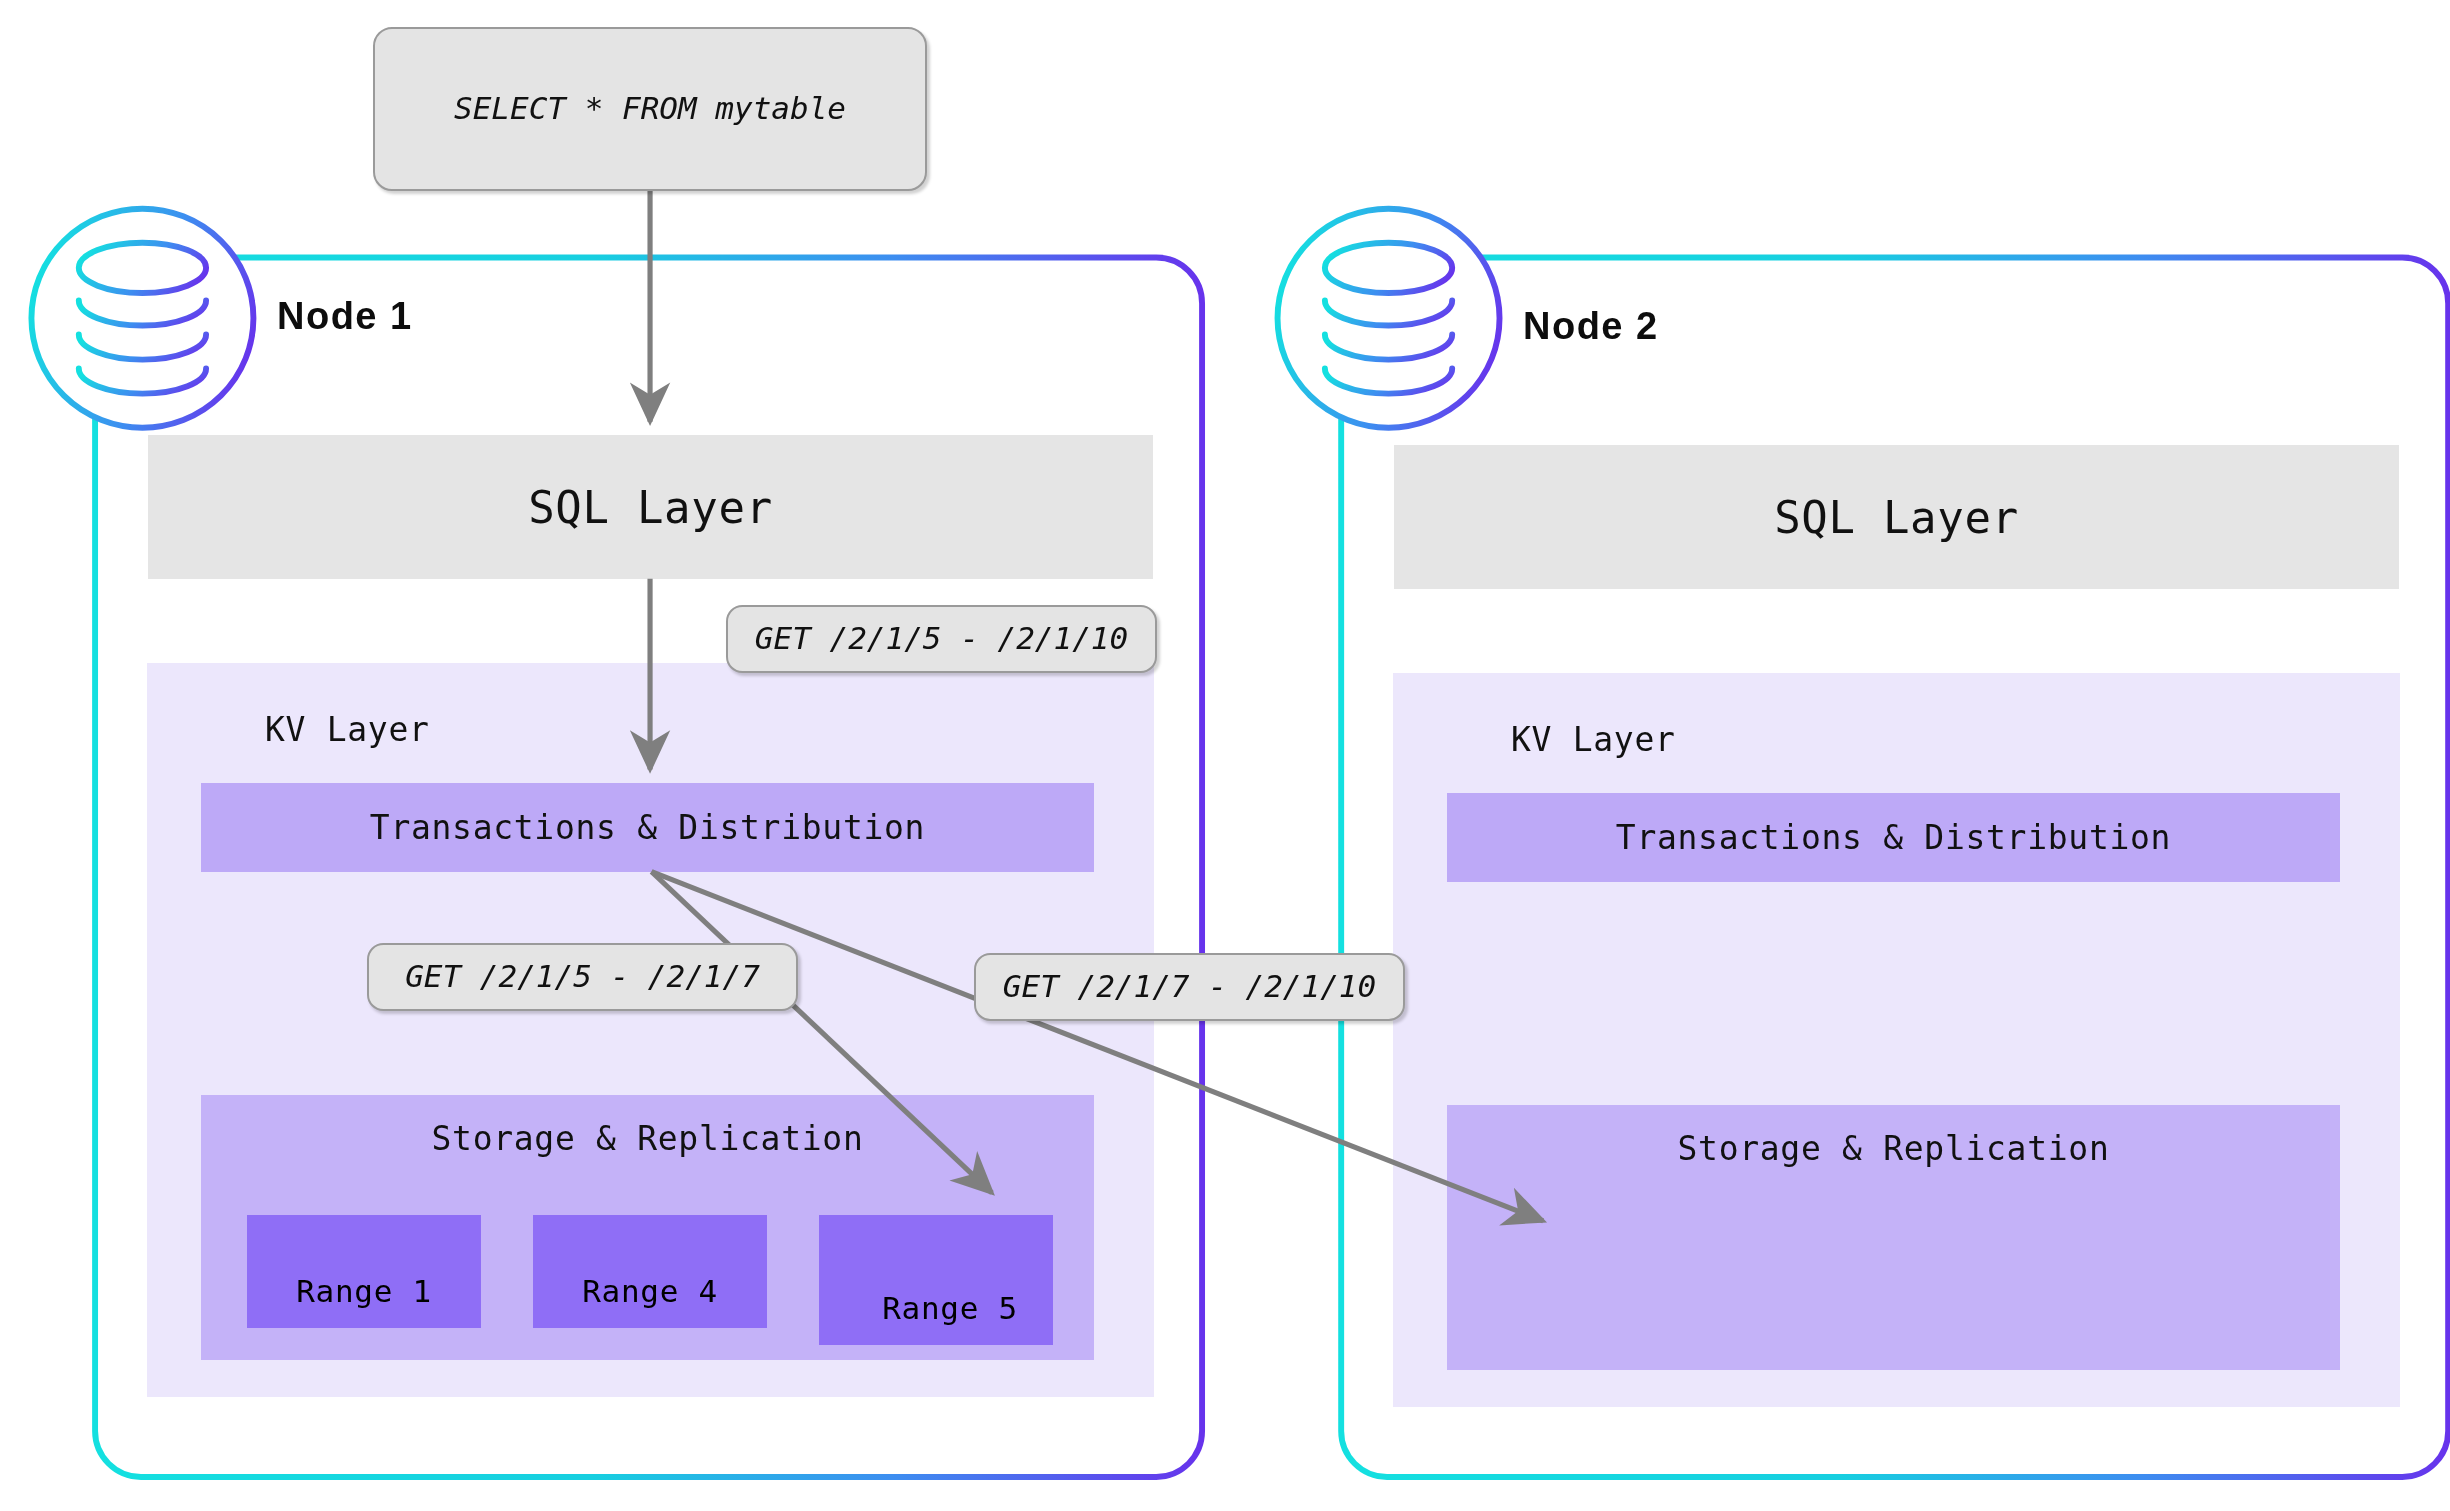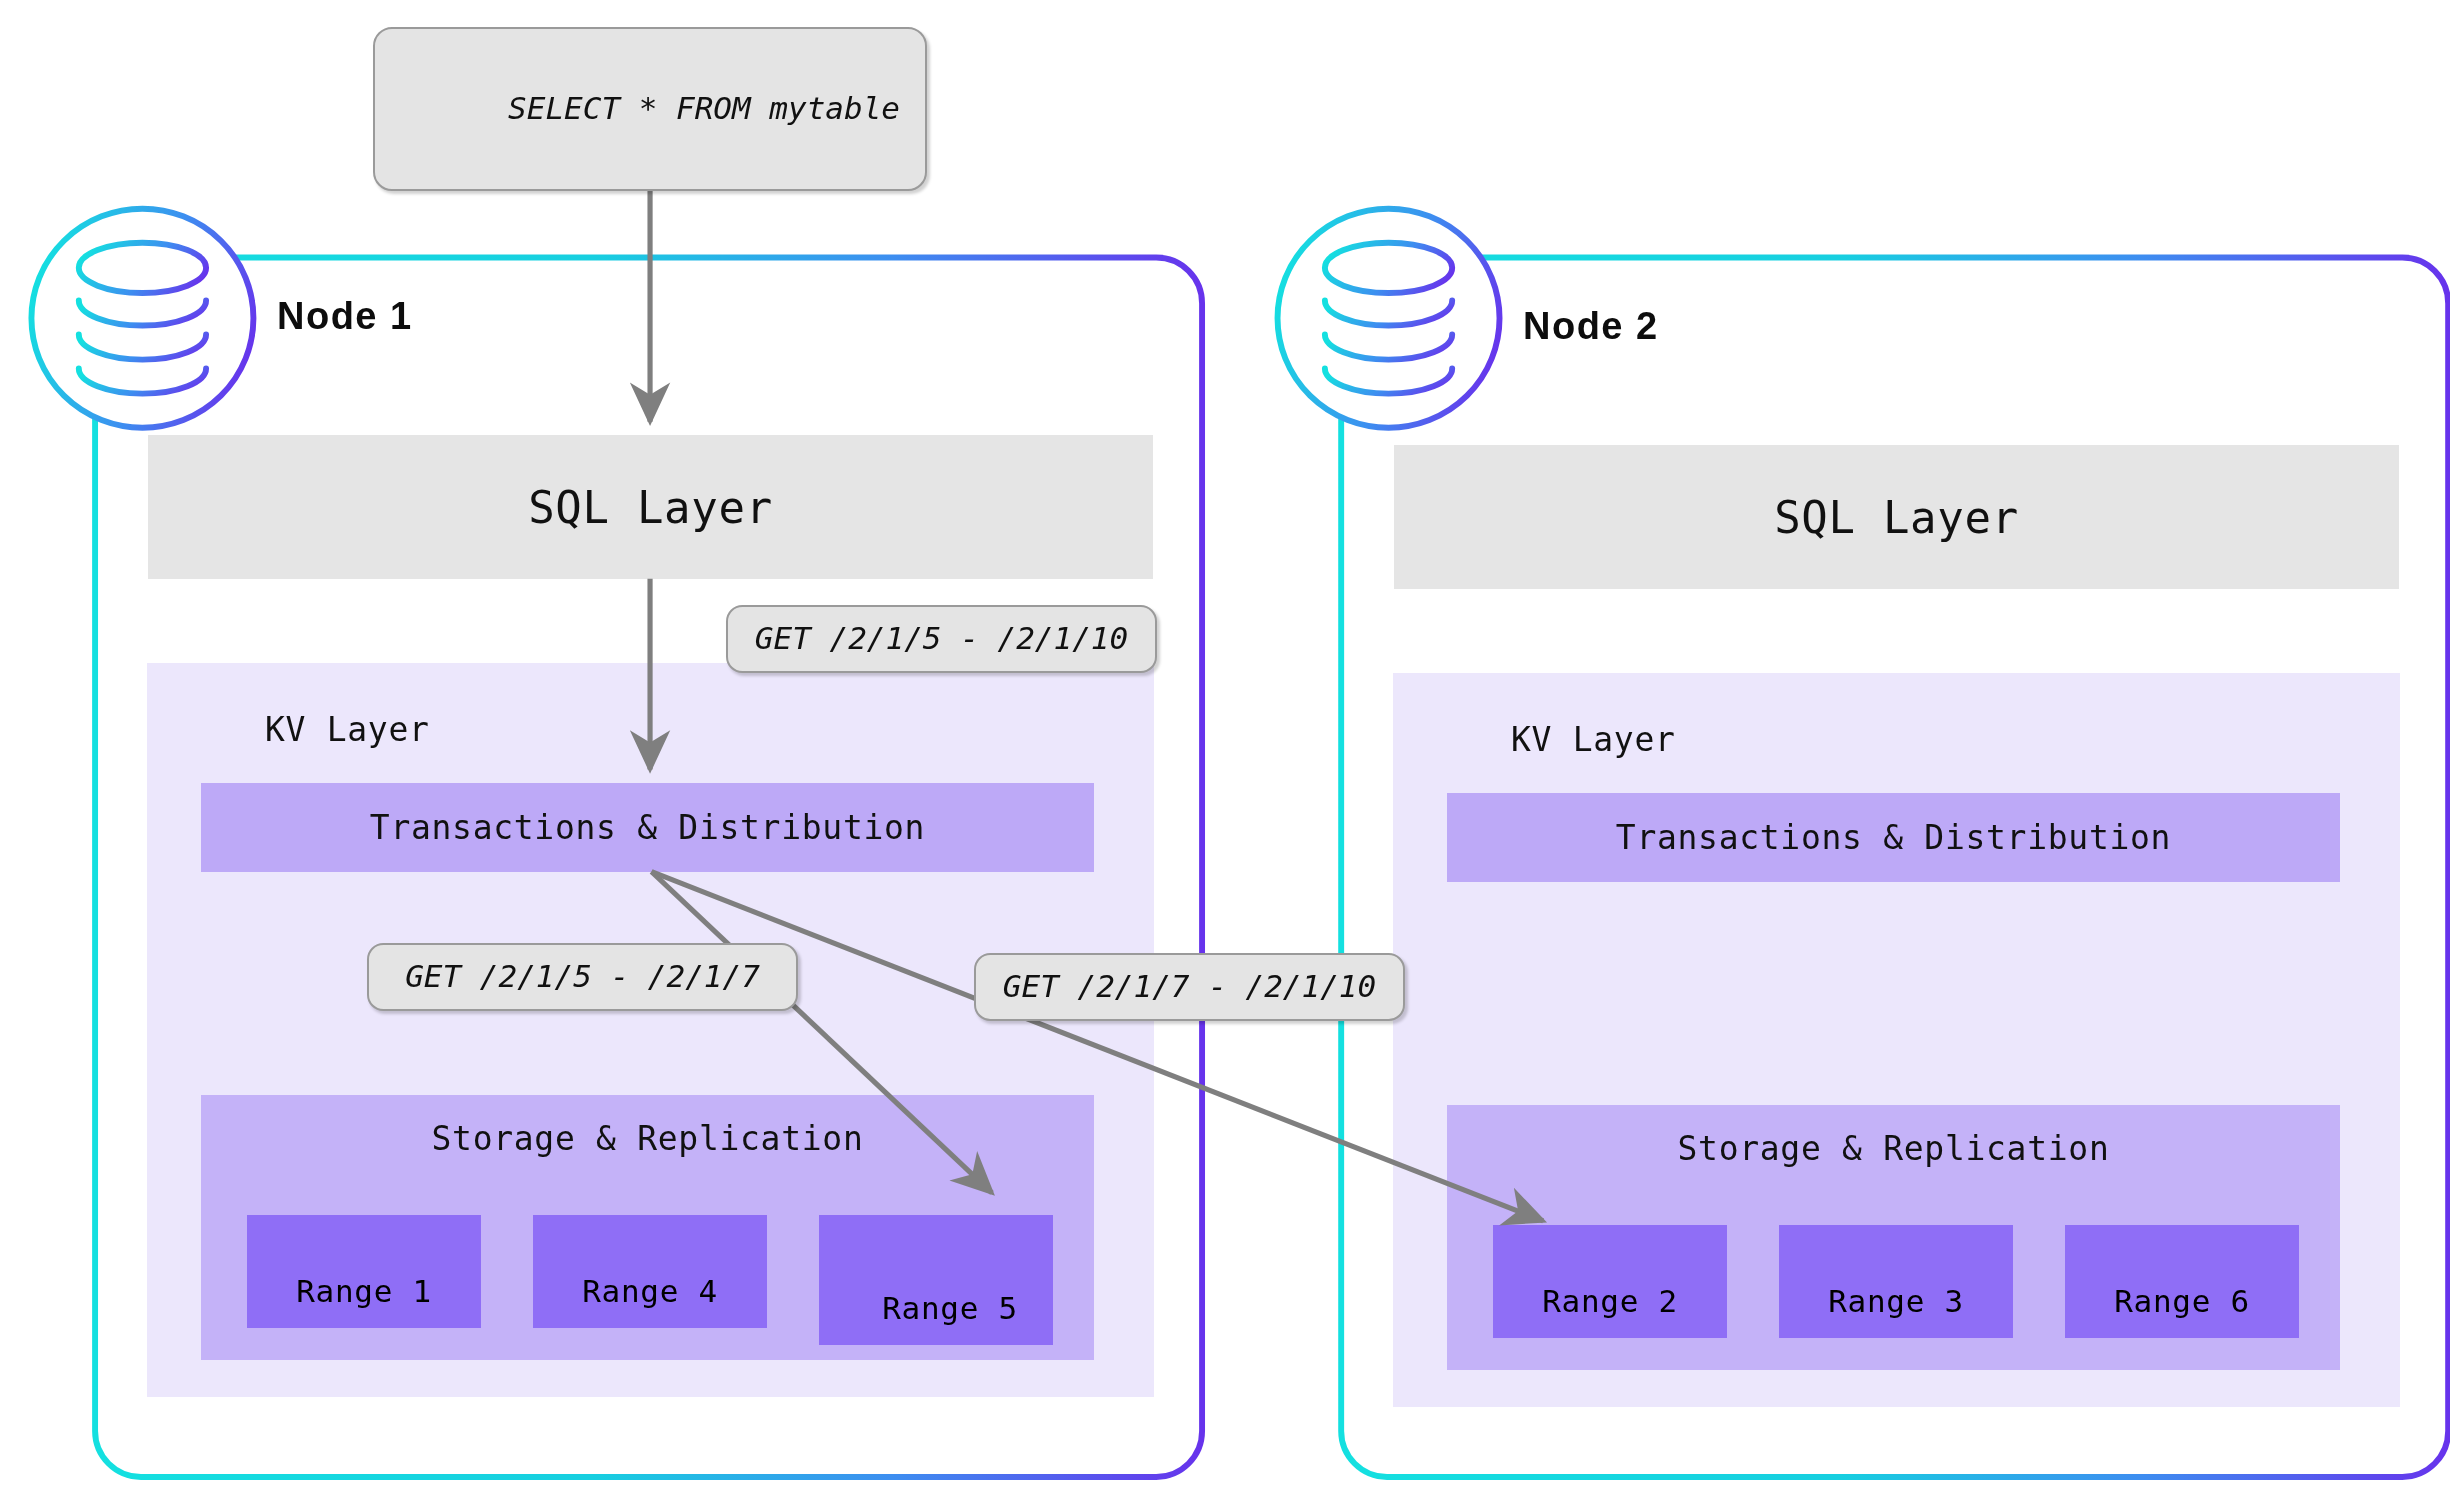--- a/index.html
+++ b/index.html
@@ -137,21 +137,21 @@
 
   
   .bubble {
     position: absolute;
     background: #e4e4e4;
     border: 2.2px solid #9a9a9a;
     border-radius: 16.3px;
     box-sizing: border-box;
     display: flex;
     flex-direction: column;
-    align-items: flex-end;
+    align-items: center;
     justify-content: center;
     z-index: 8;
     box-shadow: 2.2px 3px 3px rgba(0,0,0,0.18);
   }
   .bubble-line {
     font-family: "DejaVu Sans Mono", monospace;
     font-style: italic;
     font-size: 31px;
     color: #111111;
     white-space: pre;
@@ -285,31 +285,20 @@
     <div class="kv-layer" style="left:147px; top:663px; width:1007px; height:734px;">
       <span class="kv-layer-label" style="left:118px; top:47px;">KV Layer</span>
     </div>
 
     <div class="txn-bar" style="left:201px; top:783px; width:893px; height:89px;">
       <span class="txn-bar-label">Transactions &amp; Distribution</span>
     </div>
 
     <div class="storage-block" style="left:201px; top:1095px; width:893px; height:265px;">
       <span class="storage-label" style="top:24px;">Storage &amp; Replication</span>
-      <div class="range-row" style="left:46px; top:120px;">
-        <div class="range-box" style="width:234px; height:113px; margin-right:52px;">
-          <span class="range-label">Range 2</span>
-        </div>
-        <div class="range-box" style="width:234px; height:113px; margin-right:52px;">
-          <span class="range-label">Range 3</span>
-        </div>
-        <div class="range-box" style="width:234px; height:113px;">
-          <span class="range-label">Range 6</span>
-        </div>
-      </div>
     </div>
   </div>
 
   <div class="bubble get-label" style="left:726px; top:605px; width:431px; height:68px;">
     <span class="bubble-line">GET /2/1/5 - /2/1/10</span>
   </div>
 
   <div class="bubble get-label" style="left:367px; top:943px; width:431px; height:68px;">
     <span class="bubble-line">GET /2/1/5 - /2/1/7</span>
   </div>

